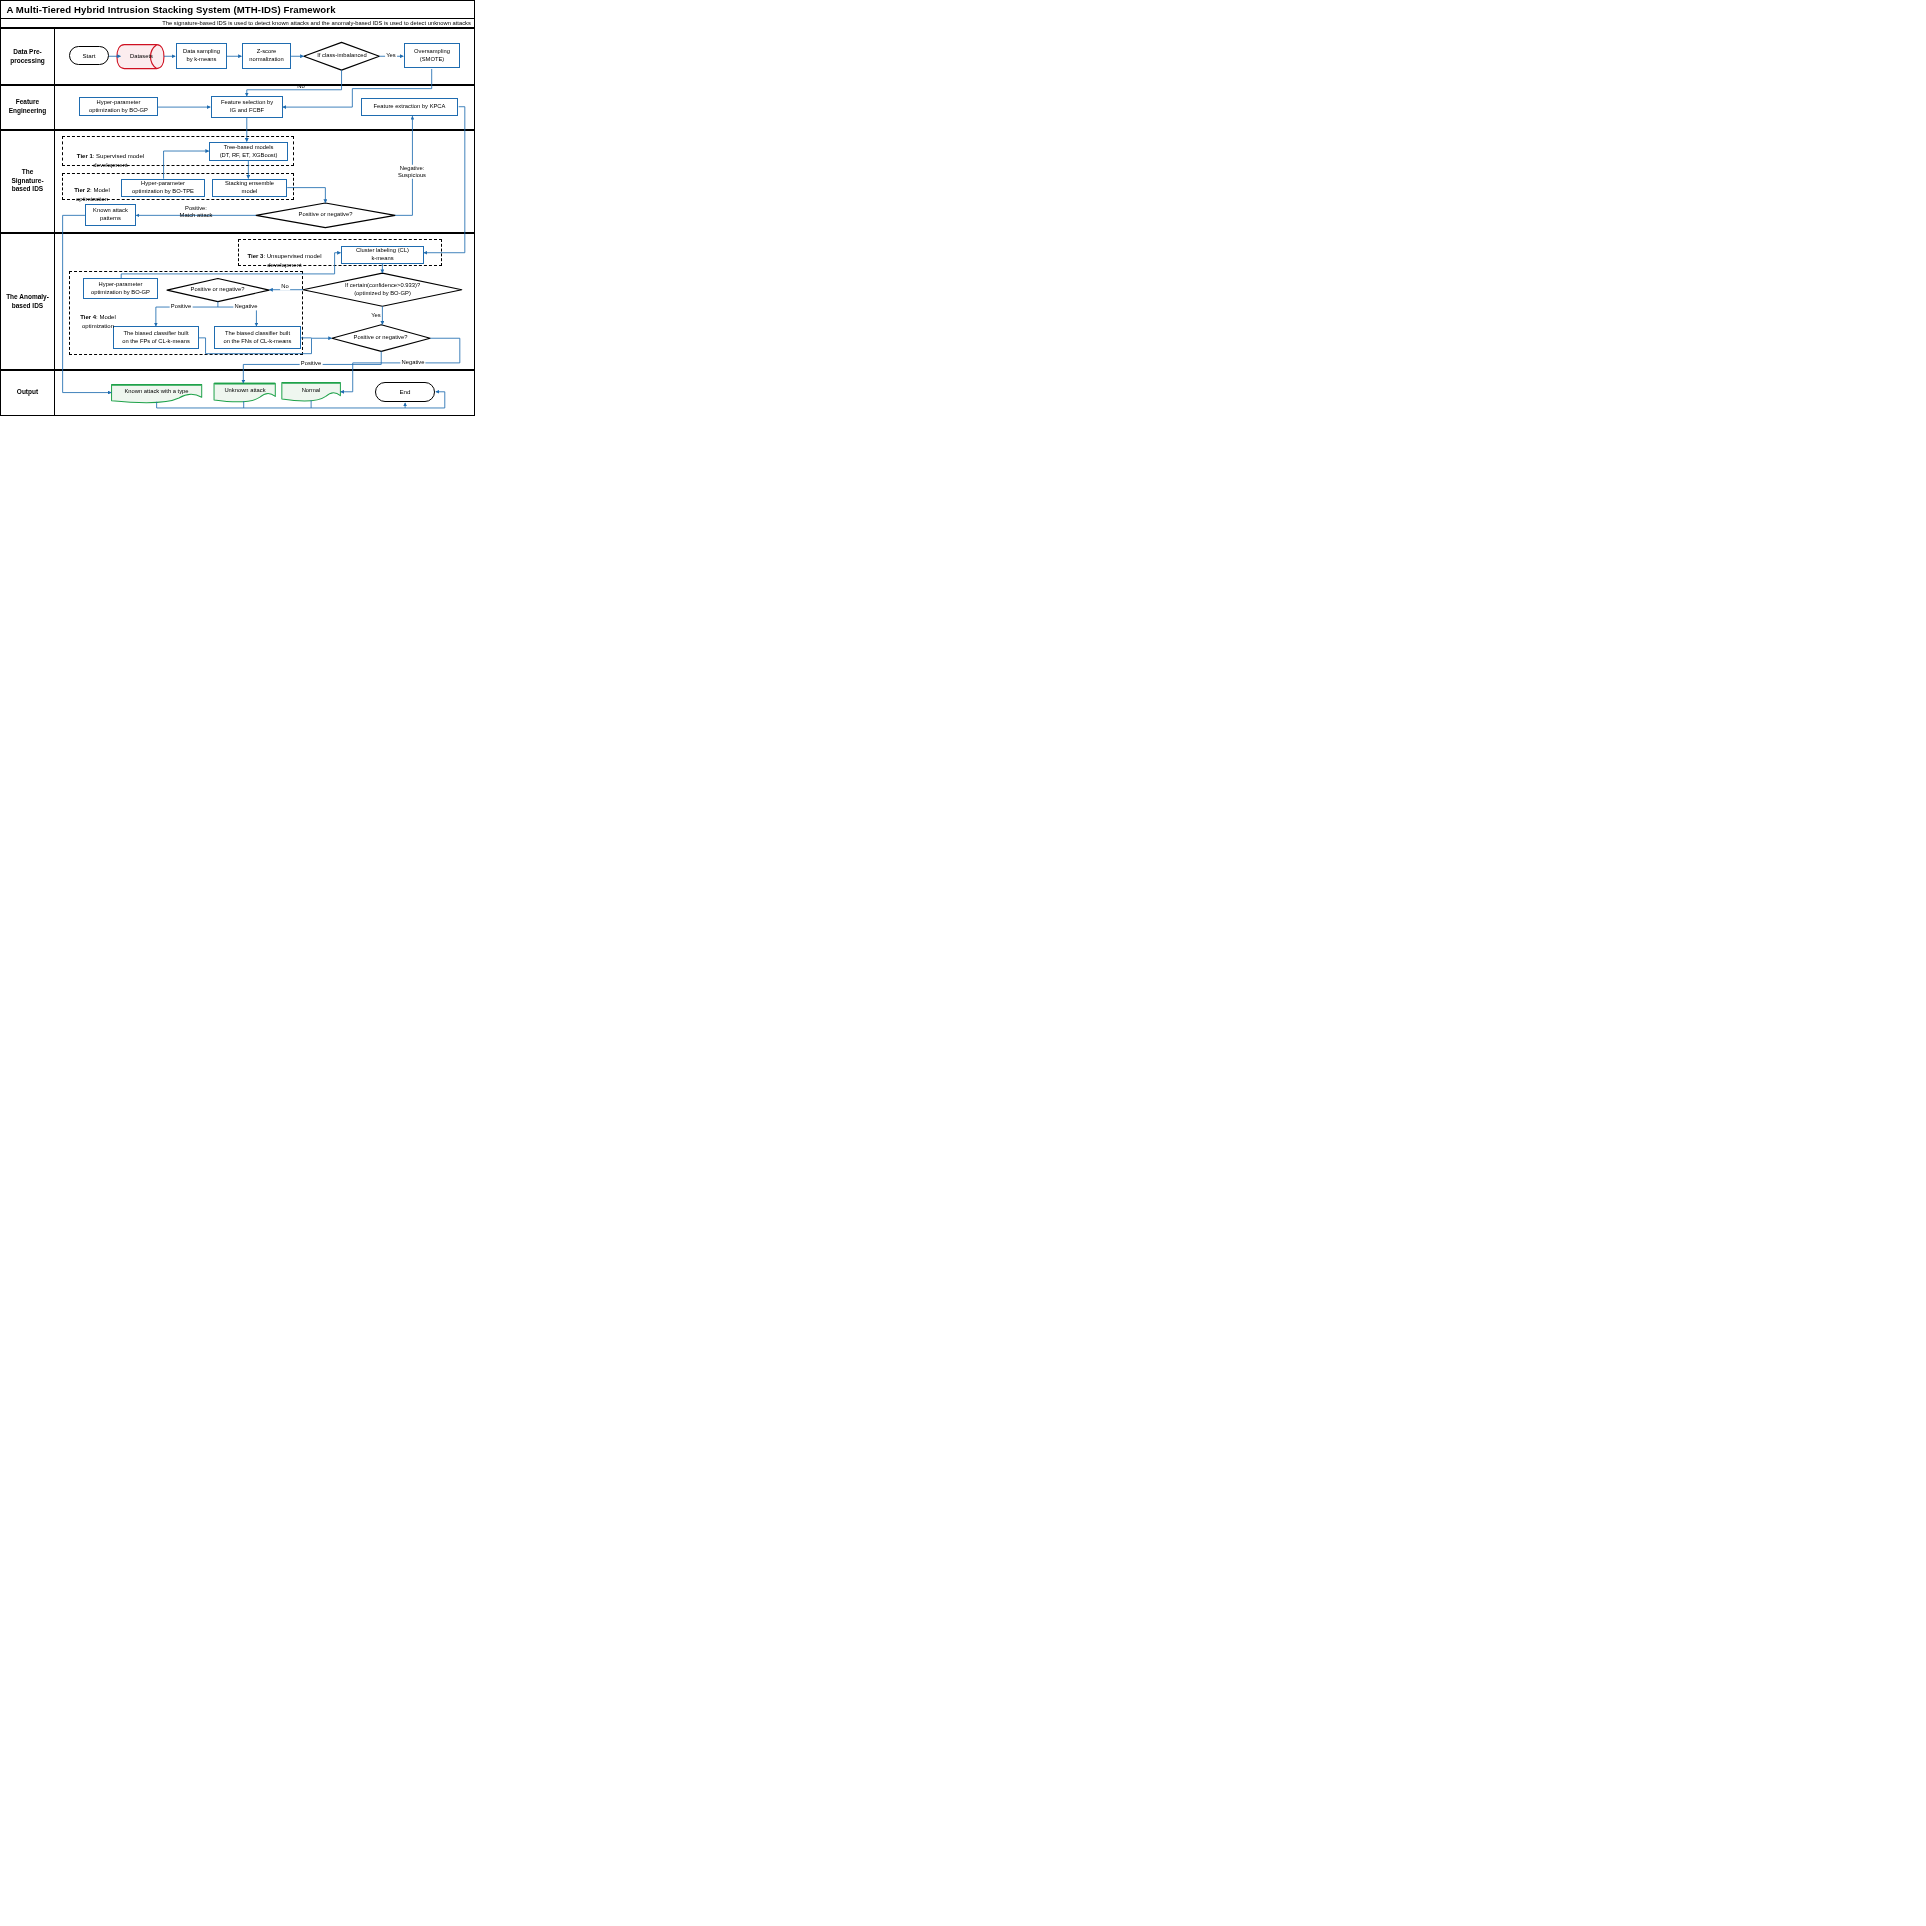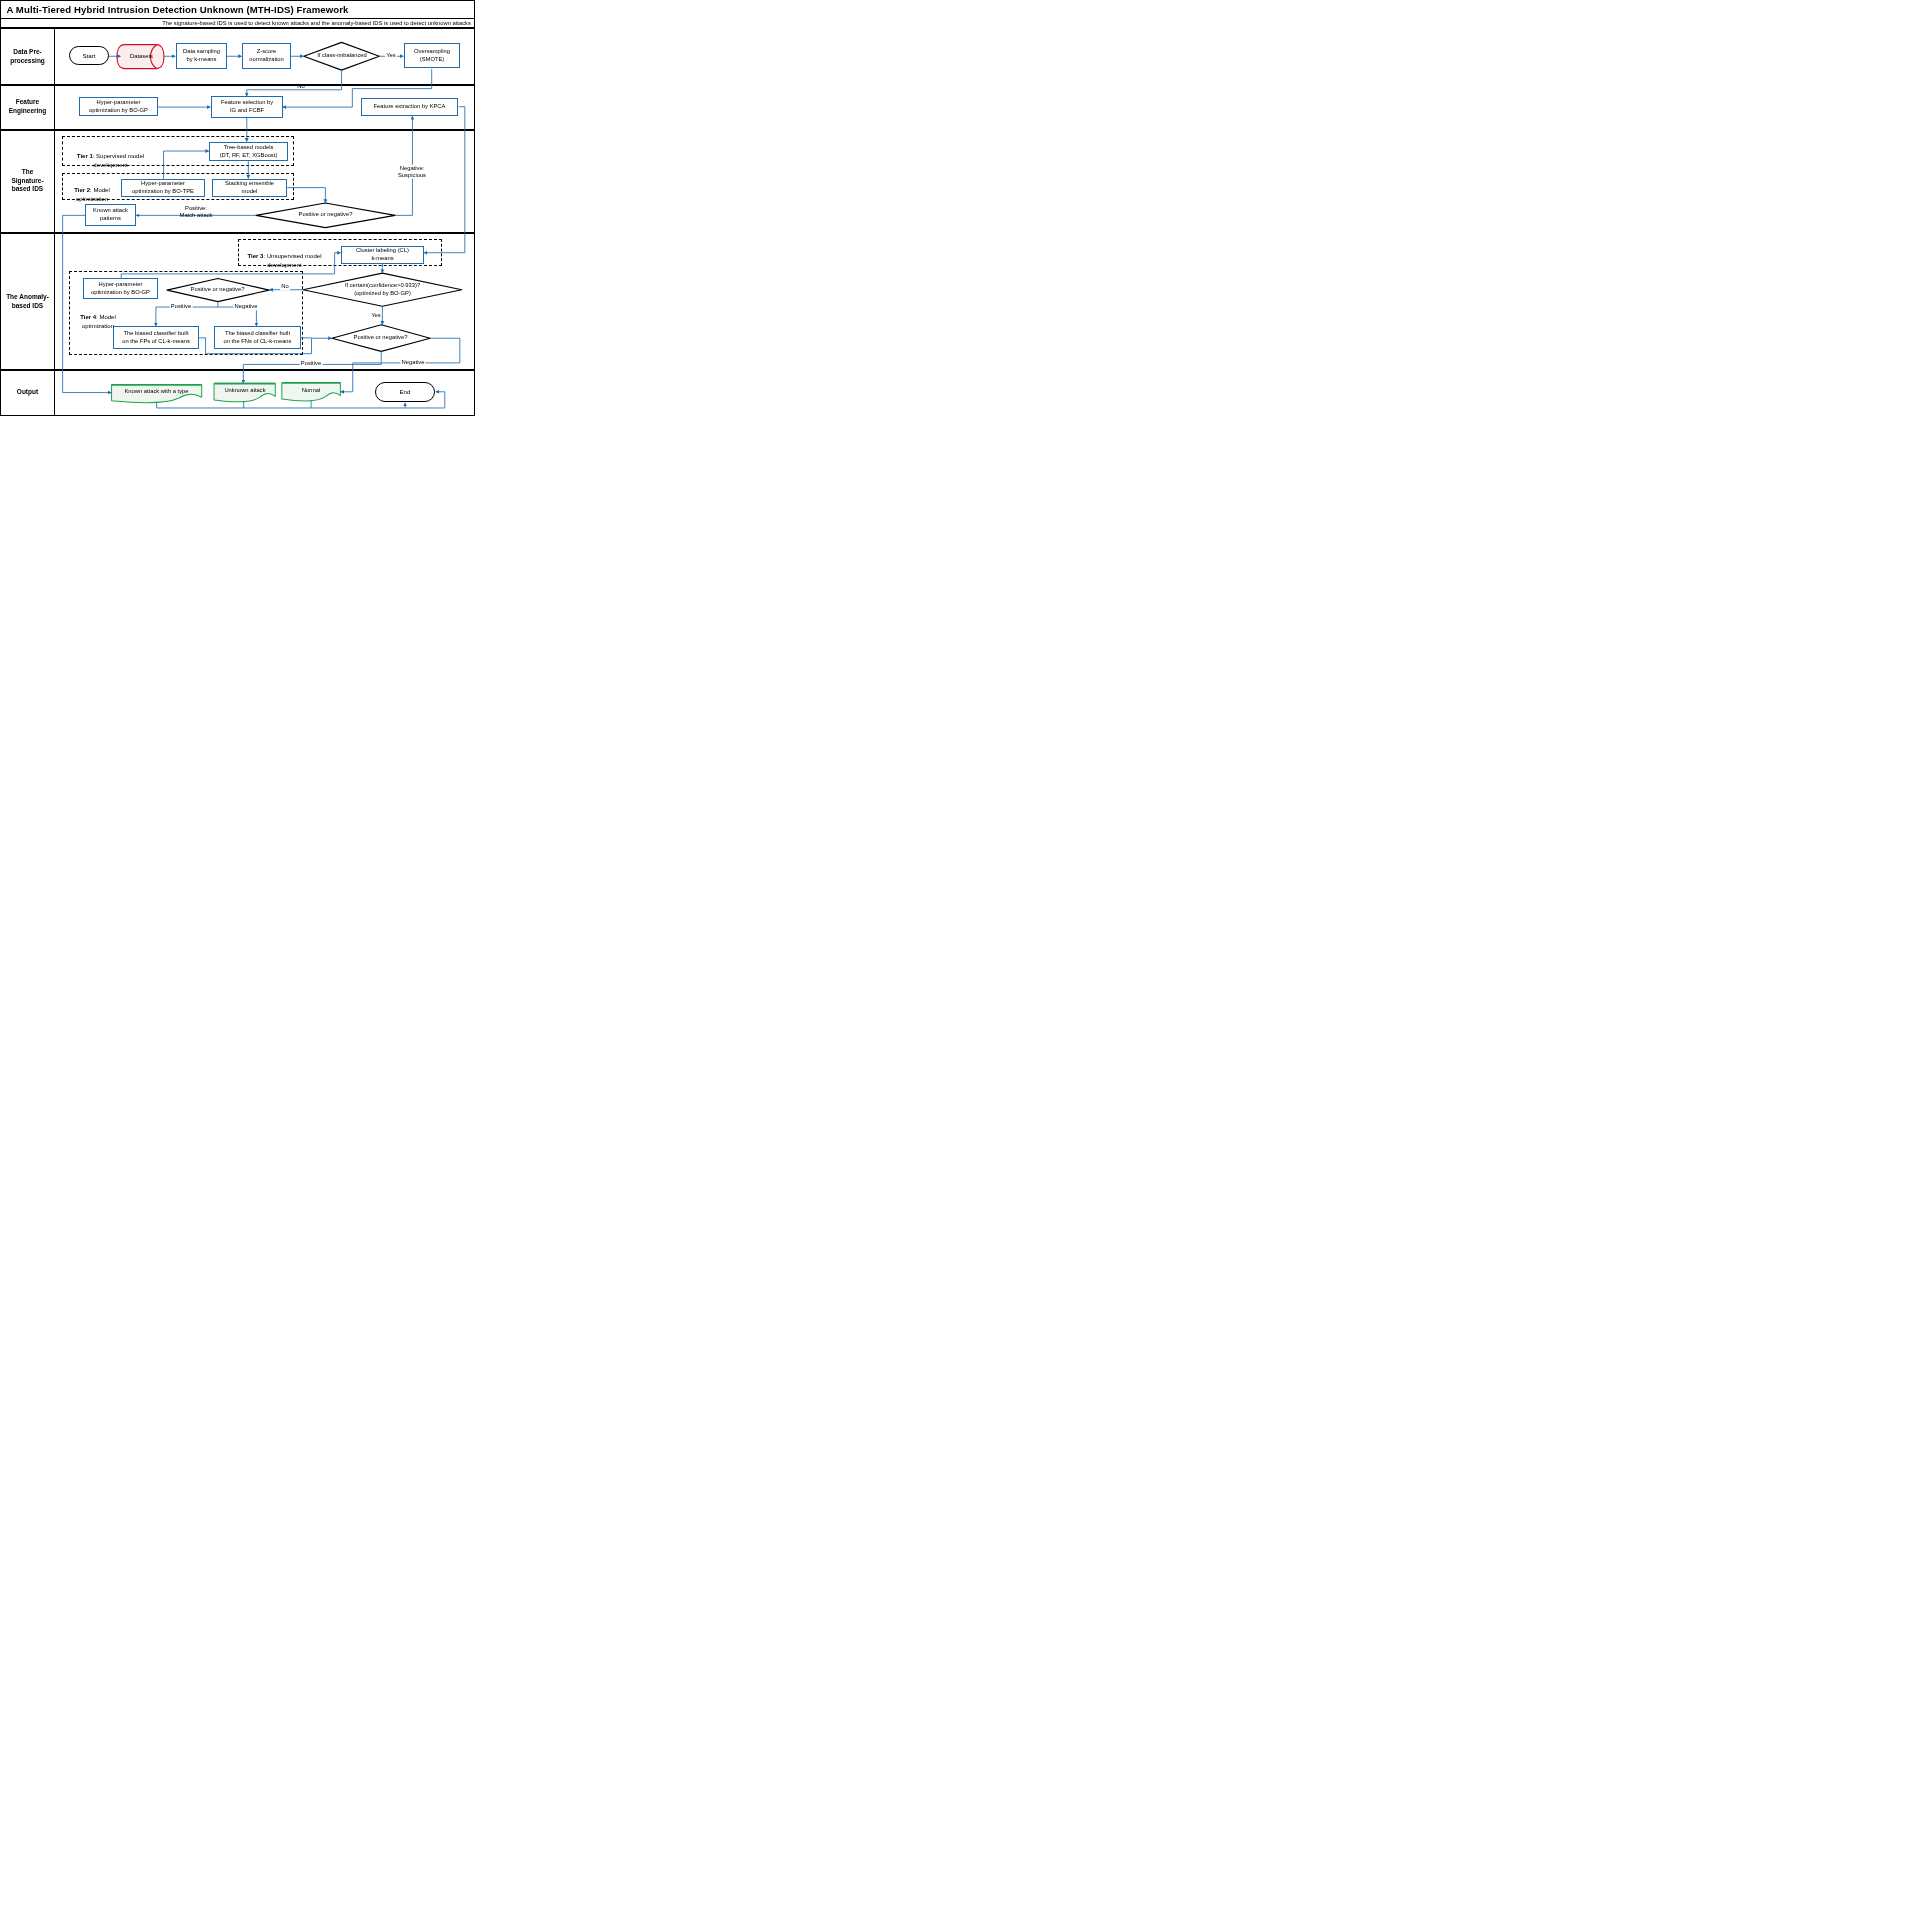--- a/index.html
+++ b/index.html
@@ -46,21 +46,21 @@
   .cyl-inner{fill:none;stroke:var(--red);stroke-width:3;}
   .doc{fill:var(--green-fill);stroke:var(--green);stroke-width:2.6;stroke-linejoin:round;}
   .doc-top{fill:none;stroke:var(--green);stroke-width:4.5;}
   #arrowhead path{fill:var(--blue);}
 </style>
 </head>
 <body>
 
 <div id="page">
 
-  <div class="abs titlebar">A Multi-Tiered Hybrid Intrusion Detection Unknown (MTH-IDS) Framework</div>
+  <div class="abs titlebar">A Multi-Tiered Hybrid Intrusion Stacking System (MTH-IDS) Framework</div>
   <div class="abs subtitlebar">The signature-based IDS is used to detect known attacks and the anomaly-based IDS is used to detect unknown attacks</div>
 
   <div class="hline" style="top:17.3px;height:0.8px;"></div>
   <div class="hline" style="top:26px;height:1.5px;"></div>
   <div class="hline" style="top:83px;height:1.5px;"></div>
   <div class="hline" style="top:128px;height:1.5px;"></div>
   <div class="hline" style="top:231px;height:1.5px;"></div>
   <div class="hline" style="top:368px;height:1.5px;"></div>
   <div class="vline" style="left:53px;top:26px;bottom:0;width:1.2px;"></div>
 

